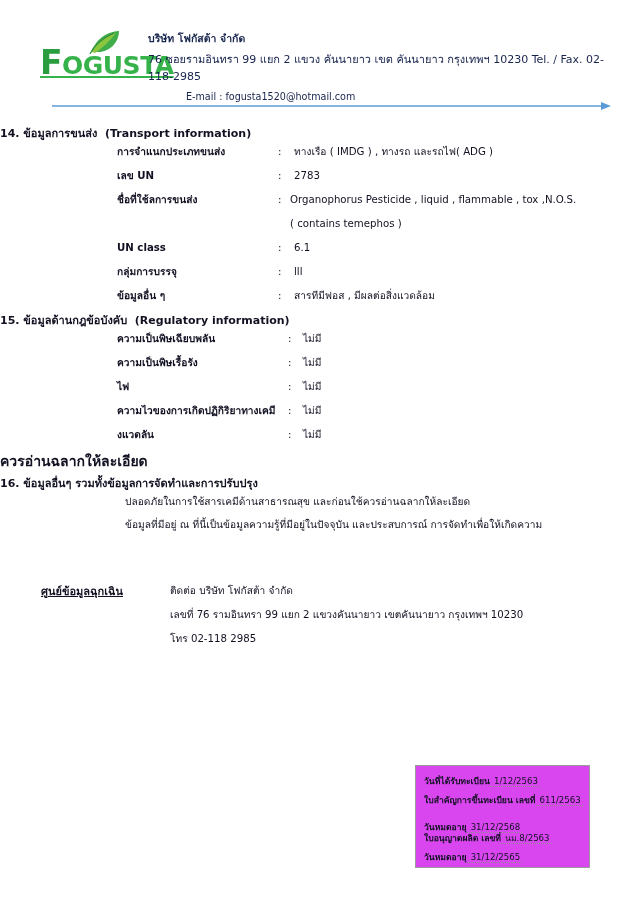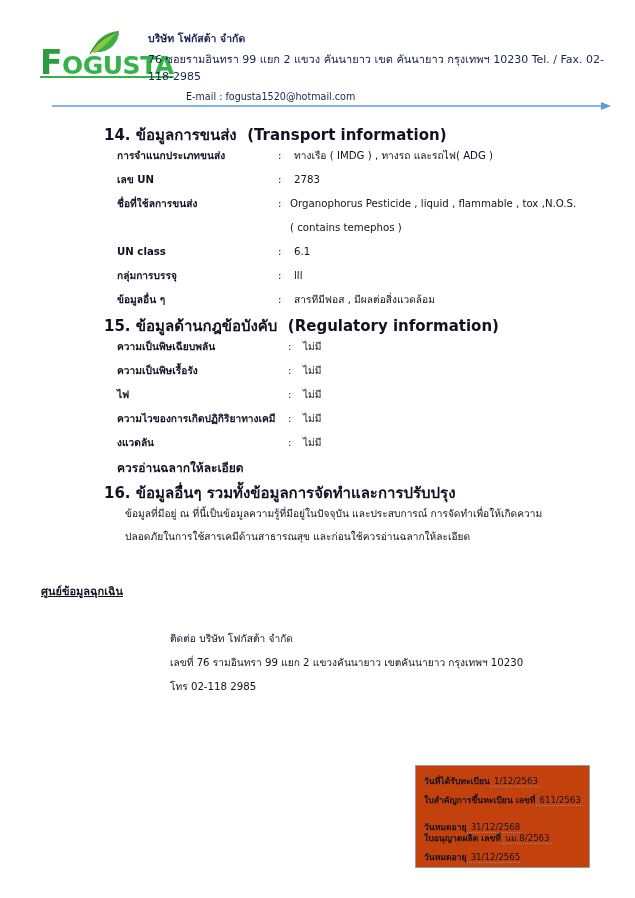--- a/index.html
+++ b/index.html
@@ -93,24 +93,23 @@
     position: absolute;
     left: 0;
     top: 128px;
     width: 635px;
     font-size: 10.2px;
     line-height: 1;
   }
 
   .sec-head {
     position: relative;
-    font-size: 15px;
-    font-weight: bold;
-    color: #111122;
-    margin-left: 104px;
+    font-size: 11px;
+    font-weight: bold;
+    color: #111122;
     margin-bottom: 8px;
     white-space: nowrap;
   }
   .sec-head .en {
     font-weight: bold;
   }
 
   .row {
     position: relative;
     height: 24px;
@@ -157,22 +156,21 @@
     position: absolute;
     left: 186px;
     top: 0;
     font-size: 10.2px;
     color: #111122;
   }
 
   .plain {
     position: relative;
     height: 24px;
-    margin-left: 117px;
-    font-size: 12px;
+    font-size: 14px;
     font-weight: bold;
     color: #111122;
     white-space: nowrap;
   }
 
   .para {
     position: relative;
     margin-left: 125px;
     font-size: 10.2px;
     color: #111122;
@@ -196,35 +194,34 @@
     color: #111122;
     text-decoration: underline;
     white-space: nowrap;
   }
   .emerg-line {
     position: absolute;
     left: 170px;
     font-size: 10.2px;
     color: #111122;
     white-space: nowrap;
-    margin-top: 48px;
   }
   .emerg-l1 { top: 0px; }
   .emerg-l2 { top: 24px; }
   .emerg-l3 { top: 48px; }
 
   
   .stamp {
     position: absolute;
     left: 415px;
     top: 765px;
     width: 175px;
     height: 103px;
     border: 1px solid #9a9a9a;
-    background: #c2410c;
+    background: #d946ef;
     box-sizing: border-box;
   }
   .stamp-line {
     position: absolute;
     left: 8px;
     font-size: 8.6px;
     font-weight: bold;
     color: #111122;
     white-space: nowrap;
   }
@@ -339,22 +336,22 @@
   <div class="row r15">
     <span class="lbl">งแวดลัน</span>
     <span class="colon">:</span>
     <span class="val">ไม่มี</span>
   </div>
 
   <div class="plain">ควรอ่านฉลากให้ละเอียด</div>
 
   <div class="sec-head">16. ข้อมูลอื่นๆ รวมทั้งข้อมูลการจัดทำและการปรับปรุง</div>
 
+  <div class="para">ปลอดภัยในการใช้สารเคมีด้านสาธารณสุข และก่อนใช้ควรอ่านฉลากให้ละเอียด</div>
   <div class="para">ข้อมูลที่มีอยู่ ณ ที่นี้เป็นข้อมูลความรู้ที่มีอยู่ในปัจจุบัน และประสบการณ์ การจัดทำเพื่อให้เกิดความ</div>
-  <div class="para">ปลอดภัยในการใช้สารเคมีด้านสาธารณสุข และก่อนใช้ควรอ่านฉลากให้ละเอียด</div>
 </div>
 
 <div class="emergency">
   <div class="emerg-title">ศูนย์ข้อมูลฉุกเฉิน</div>
   <div class="emerg-line emerg-l1">ติดต่อ บริษัท โฟกัสต้า จำกัด</div>
   <div class="emerg-line emerg-l2">เลขที่ 76 รามอินทรา 99 แยก 2 แขวงคันนายาว เขตคันนายาว กรุงเทพฯ 10230</div>
   <div class="emerg-line emerg-l3">โทร 02-118 2985</div>
 </div>
 
 <div class="stamp">

